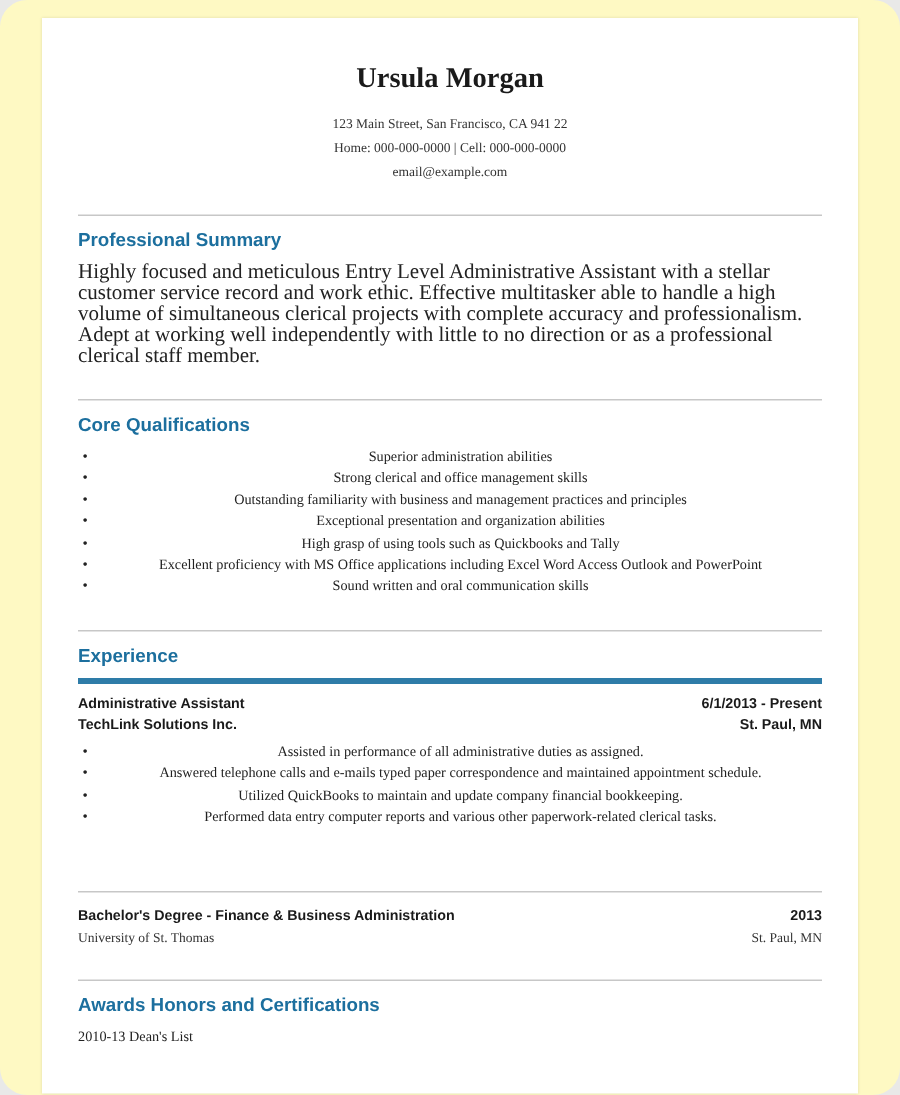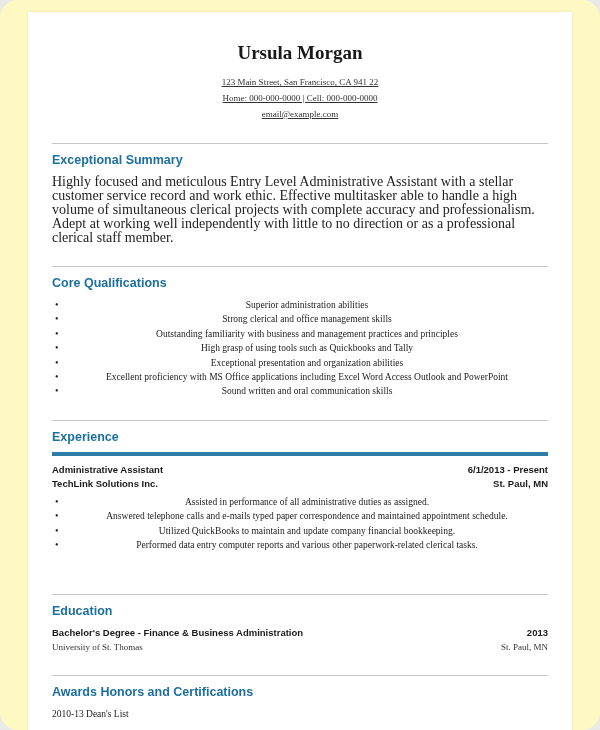--- a/index.html
+++ b/index.html
@@ -34,21 +34,20 @@
     font-family: "Liberation Serif", serif;
     font-size: 19px;
     font-weight: bold;
     color: #1a1a1a;
   }
   .contact {
     text-align: center;
     font-size: 9px;
     line-height: 16px;
     color: #333;
-    text-decoration: underline;
   }
   
   .sep {
     border: none;
     border-top: 1px solid #c7c7c7;
     margin: 21px 0 9px 0;
   }
   .sep.big-gap { margin-top: 42px; }
   .section-title {
     margin: 0 0 8px 0;
@@ -122,31 +121,31 @@
   <div class="page">
 
     <h1 class="name">Ursula Morgan</h1>
     <div class="contact">
       <div>123 Main Street, San Francisco, CA 941 22</div>
       <div>Home: 000-000-0000 | Cell: 000-000-0000</div>
       <div>email@example.com</div>
     </div>
 
     <hr class="sep">
-    <h2 class="section-title">Exceptional Summary</h2>
+    <h2 class="section-title">Professional Summary</h2>
     <p class="body-text">Highly focused and meticulous Entry Level Administrative Assistant with a stellar customer service record and work ethic. Effective multitasker able to handle a high volume of simultaneous clerical projects with complete accuracy and professionalism. Adept at working well independently with little to no direction or as a professional clerical staff member.</p>
 
     <hr class="sep">
     <h2 class="section-title">Core Qualifications</h2>
     <ul class="bullets">
       <li>Superior administration abilities</li>
       <li>Strong clerical and office management skills</li>
       <li>Outstanding familiarity with business and management practices and principles</li>
+      <li>Exceptional presentation and organization abilities</li>
       <li>High grasp of using tools such as Quickbooks and Tally</li>
-      <li>Exceptional presentation and organization abilities</li>
       <li>Excellent proficiency with MS Office applications including Excel Word Access Outlook and PowerPoint</li>
       <li>Sound written and oral communication skills</li>
     </ul>
 
     <hr class="sep">
     <h2 class="section-title">Experience</h2>
     <div class="exp-bar"></div>
     <div class="row">
       <span class="bold-sans">Administrative Assistant</span>
       <span class="bold-sans">6/1/2013 - Present</span>
@@ -156,21 +155,20 @@
       <span class="bold-sans">St. Paul, MN</span>
     </div>
     <ul class="bullets exp-bullets">
       <li>Assisted in performance of all administrative duties as assigned.</li>
       <li>Answered telephone calls and e-mails typed paper correspondence and maintained appointment schedule.</li>
       <li>Utilized QuickBooks to maintain and update company financial bookkeeping.</li>
       <li>Performed data entry computer reports and various other paperwork-related clerical tasks.</li>
     </ul>
 
     <hr class="sep big-gap">
-    <h2 class="section-title">Education</h2>
     <div class="row">
       <span class="bold-sans">Bachelor's Degree - Finance &amp; Business Administration</span>
       <span class="bold-sans">2013</span>
     </div>
     <div class="row">
       <span class="plain-serif">University of St. Thomas</span>
       <span class="plain-serif">St. Paul, MN</span>
     </div>
 
     <hr class="sep">

